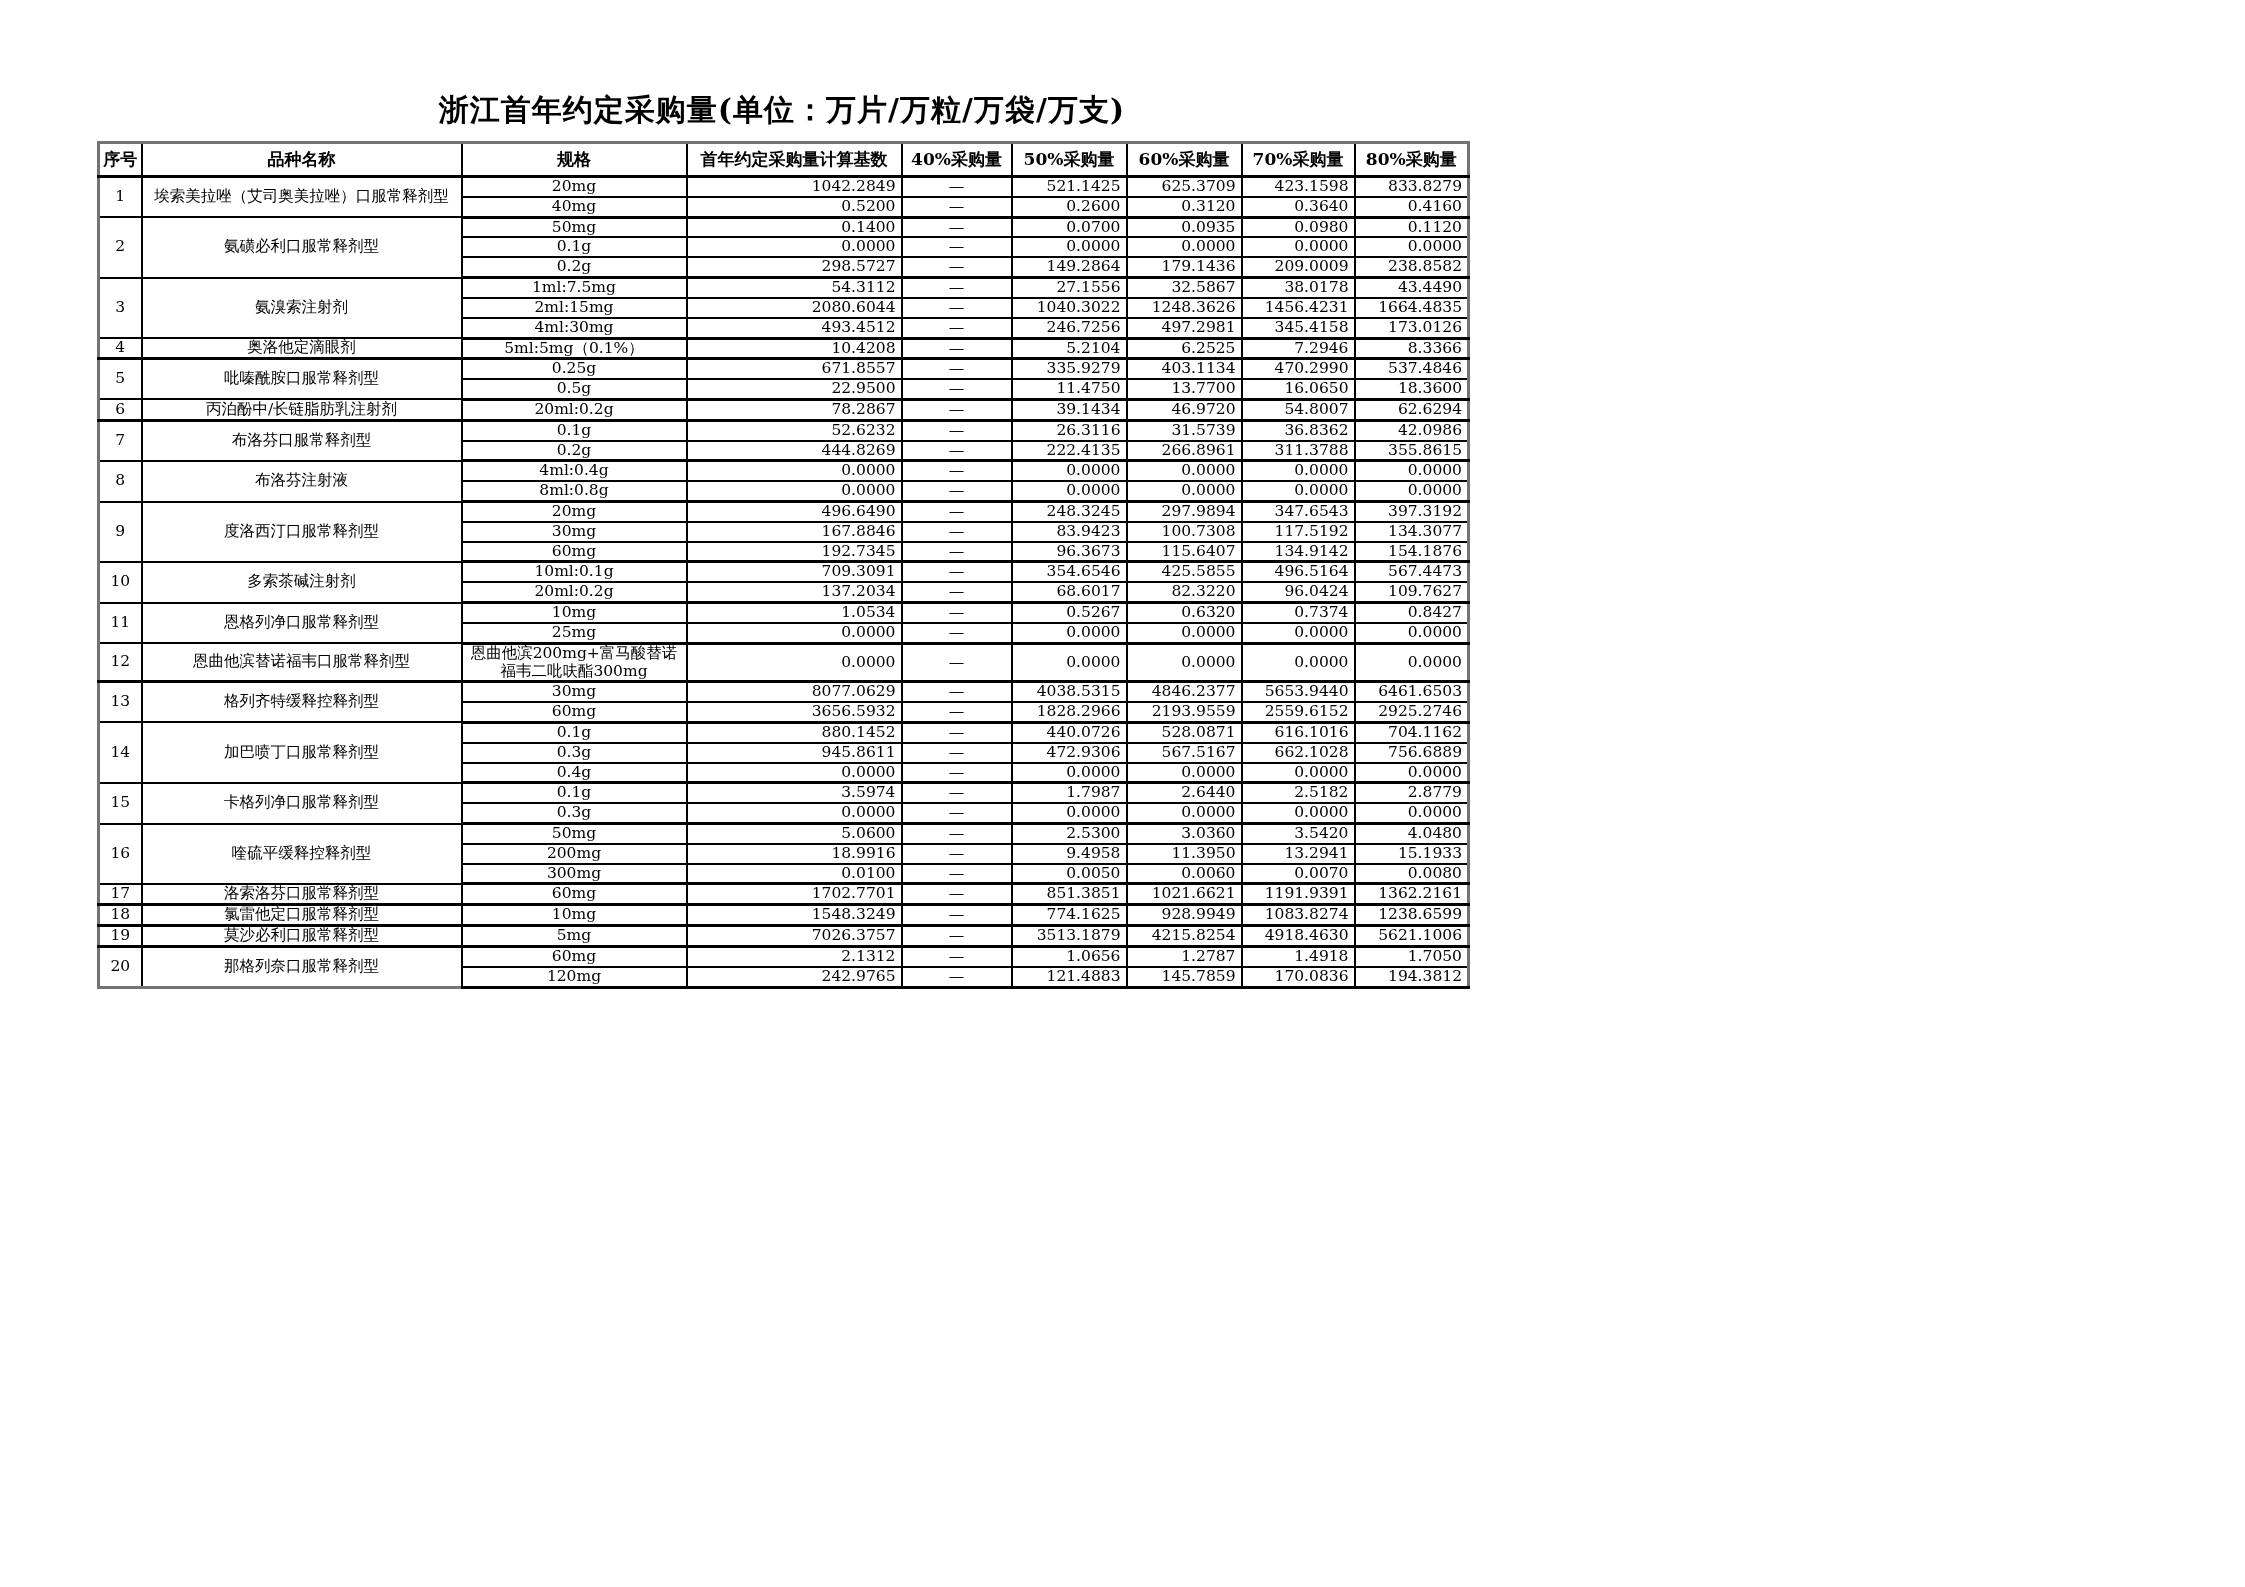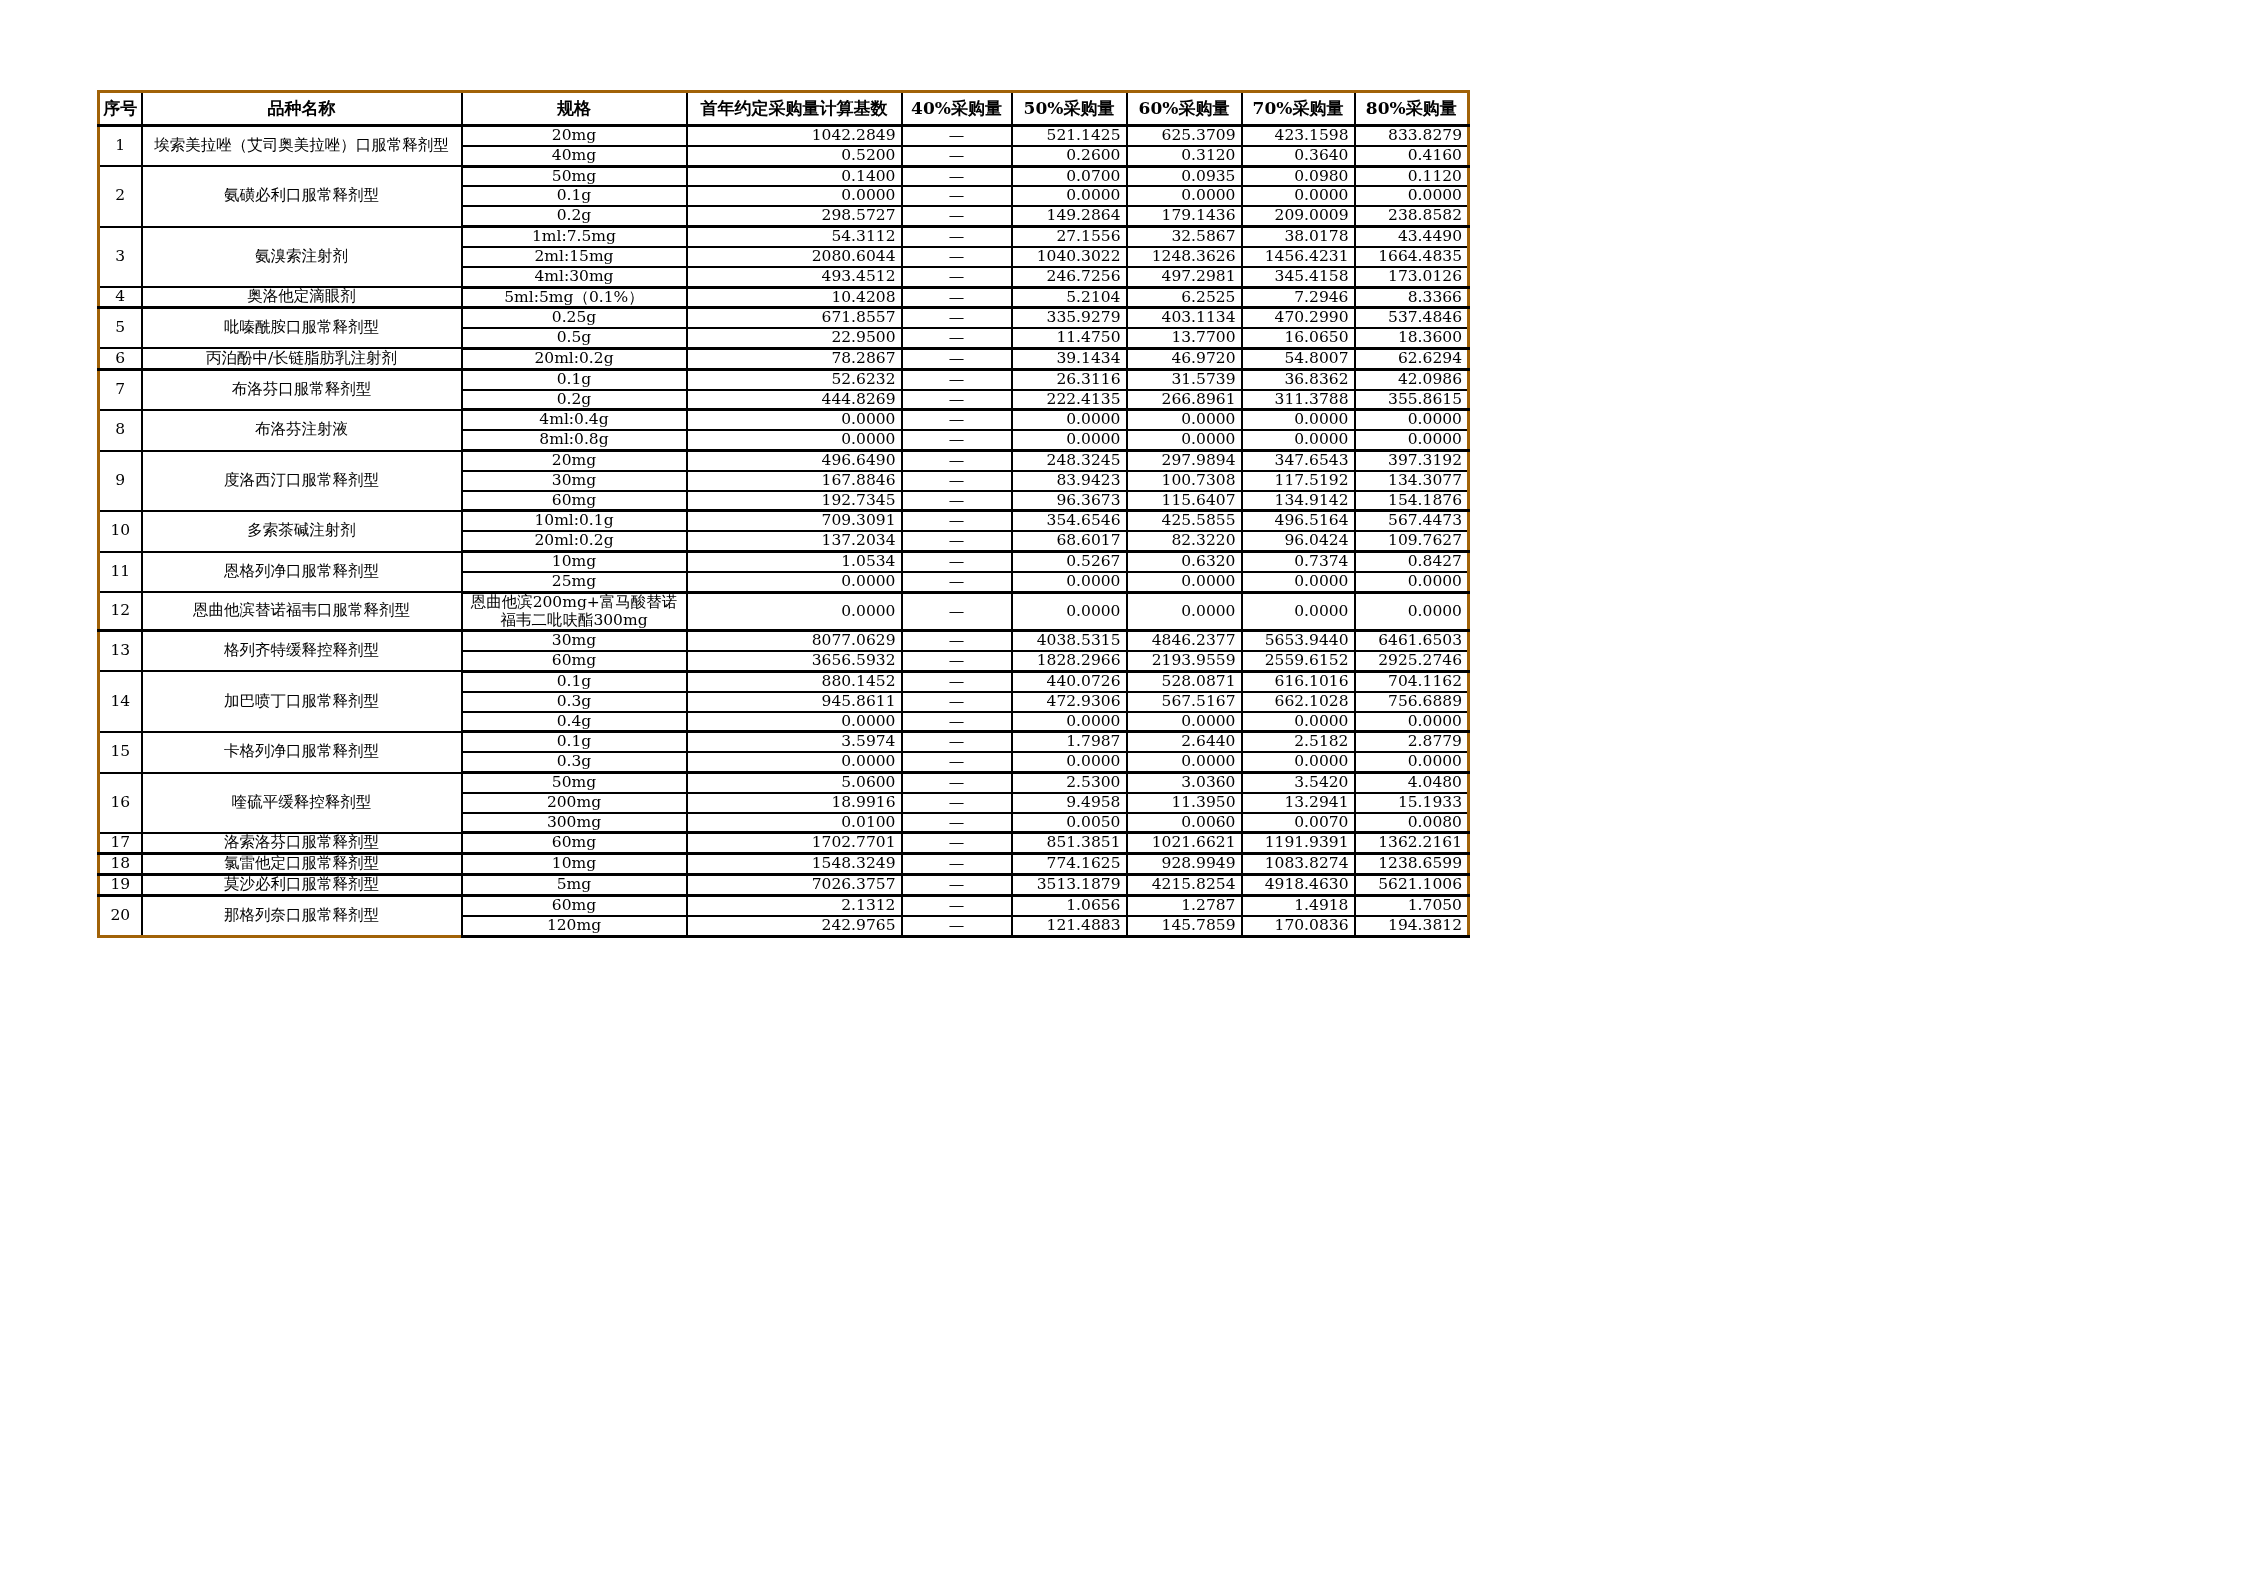--- a/index.html
+++ b/index.html
@@ -8,21 +8,21 @@
     font-family:"DejaVu Serif","Liberation Serif",serif;
     position:relative; overflow:hidden;
   }
   .sheet { position:absolute; left:97px; top:90px; width:1370px; }
   .page-title {
     text-align:center; font-size:30px; font-weight:bold;
     margin:0 0 10px 0; letter-spacing:1px; white-space:nowrap;
   }
   table.doc-table {
     border-collapse:collapse; table-layout:fixed; width:1370px;
-    border:3px solid #a16207;
+    border:3px solid #737373;
   }
   .doc-table th, .doc-table td {
     border:2px solid #000; overflow:hidden; padding:0 5px;
     font-weight:normal; box-sizing:border-box;
   }
   .doc-table thead th {
     height:34px; font-size:17px; font-weight:bold; text-align:center;
     border-bottom:3px solid #000; padding:0 2px;
   }
   .doc-table td { height:19px; font-size:15.5px; line-height:1.15; }
@@ -36,20 +36,21 @@
   col.c-p40   { width:110px; }
   col.c-p50   { width:115px; }
   col.c-p60   { width:115px; }
   col.c-p70   { width:113px; }
   col.c-p80   { width:114px; }
 </style>
 </head>
 <body>
 
 <div class="sheet">
+  <h1 class="page-title">浙江首年约定采购量(单位：万片/万粒/万袋/万支)</h1>
   <table class="doc-table">
     <colgroup>
       <col class="c-no">
         <col class="c-name">
         <col class="c-spec">
         <col class="c-base">
       <col class="c-p40">
         <col class="c-p50">
         <col class="c-p60">
         <col class="c-p70">

